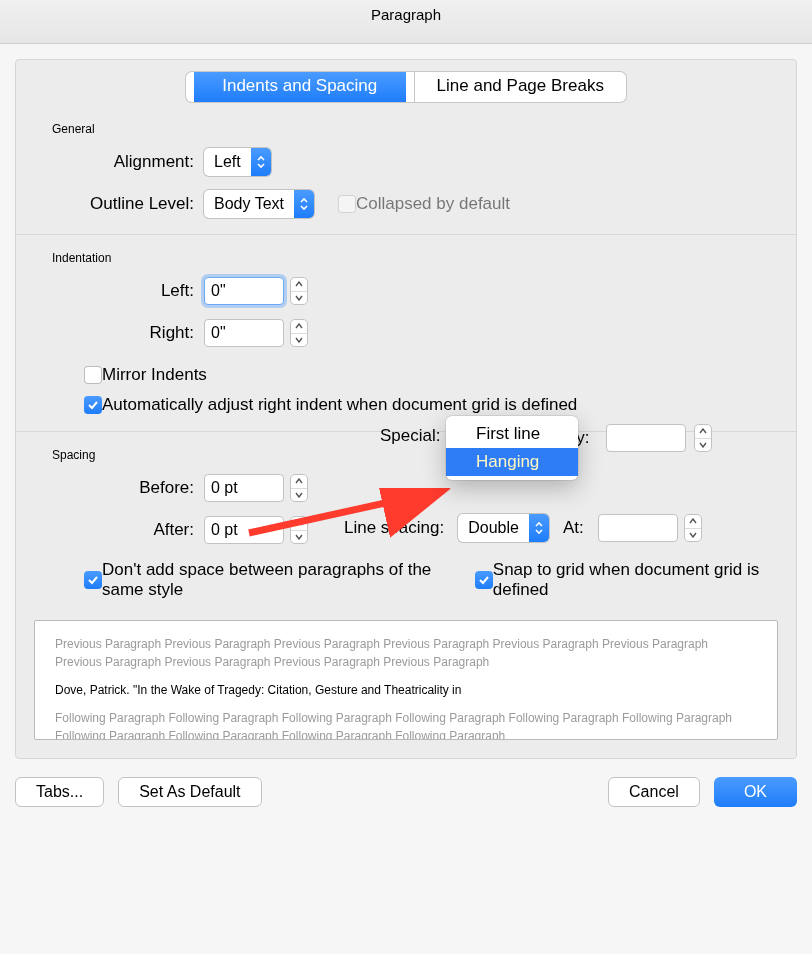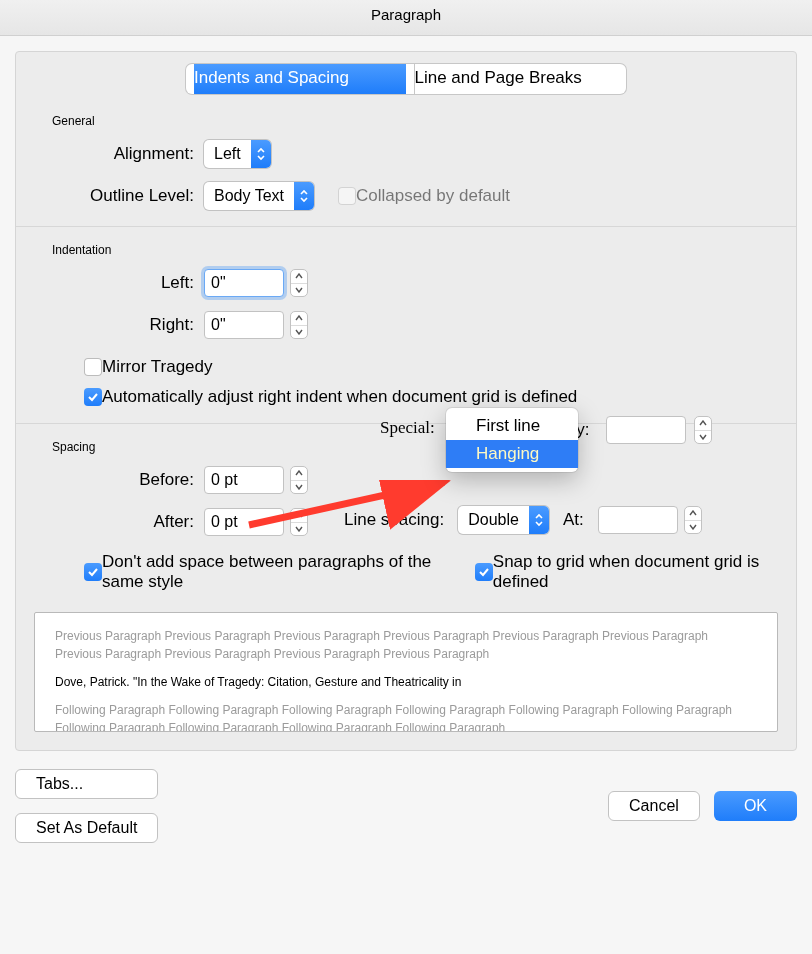--- a/index.html
+++ b/index.html
@@ -17,21 +17,21 @@
   body{
     margin:0;
     width:812px;
     height:954px;
     font-family:-apple-system,BlinkMacSystemFont,"Helvetica Neue",Arial,sans-serif;
     font-size:16px;
     color:var(--text);
     background:#f6f6f6;
   }
   .titlebar{
-    height:36px;
+    height:44px;
     line-height:30px;
     text-align:center;
     font-size:15px;
     background:linear-gradient(#f0f0f0,#e6e6e6);
     border-bottom:1px solid #d0d0d0;
   }
   .panel{
     margin:15px 15px 0 15px;
     background:var(--panel);
     border:1px solid #d5d5d5;
@@ -46,21 +46,21 @@
     margin:0 auto 20px auto;
     width:440px;
     border-radius:6px;
     overflow:hidden;
     box-shadow:0 0 0 1px #c7c7c7;
     height:30px;
     line-height:28px;
     font-size:17px;
     background:#fff;
   }
-  .segmented>div{flex:1;cursor:pointer;margin-left:8px;}
+  .segmented>div{flex:1;text-align:center;cursor:pointer;margin-left:8px;}
   .segmented .sel{background:linear-gradient(#4a9bff,#1f7dfa);color:#fff;}
   .segmented>div+div{border-left:1px solid #c7c7c7;}
 
   .section-title{font-weight:400;font-size:12px;margin:10px 0 12px 18px;}
   .row{display:flex;align-items:center;margin-bottom:14px;}
   .lbl{text-align:right;width:170px;padding-right:10px;font-size:17px;}
   .lbl-small{text-align:right;padding-right:8px;font-size:17px;}
 
   
   .mac-select{
@@ -112,21 +112,21 @@
     font-size:17px;
   }
   .dropdown-open .item{padding:3px 18px 3px 30px;position:relative;line-height:22px;}
   .dropdown-open .item.selected::before{
     content:"✓";position:absolute;left:10px;top:3px;
   }
   .dropdown-open .item.highlight{background:var(--select-highlight);color:#fef9c3;}
 
   
   .by-group{position:absolute;left:549px;top:364px;display:flex;align-items:center;gap:8px;}
-  .special-lbl{position:absolute;left:364px;top:366px;font-size:17px;font-family:Liberation Serif, serif;}
+  .special-lbl{position:absolute;left:364px;top:366px;font-size:17px;}
 
   
   .ls-row{display:flex;align-items:center;margin-left:310px;margin-top:-44px;}
   .at-input{width:80px;}
 
   
   .preview{
     margin-top:20px;border:1px solid #b9b9b9;background:#fff;border-radius:2px;
     height:120px;overflow:hidden;padding:14px 20px;font-size:12px;line-height:1.5;
   }
@@ -136,21 +136,21 @@
   
   .buttons{
     display:flex;justify-content:space-between;align-items:center;
     margin:18px 15px 0 15px;
   }
   .btn{
     height:30px;border-radius:6px;border:1px solid #c2c2c2;background:#fff;
     padding:0 20px;font-size:16px;cursor:pointer;display:inline-flex;align-items:center;
   }
   .btn.primary{background:linear-gradient(#4a9bff,#1f7dfa);color:#fff;border:0;padding:0 30px;}
-  .buttons .left{display:flex;gap:14px;flex-direction:column;}
+  .buttons .left{display:flex;gap:14px;}
   .buttons .right{display:flex;gap:14px;}
 
   
   .arrow-annot{position:absolute;left:228px;top:428px;z-index:4;pointer-events:none;}
 
 </style>
 </head>
 <body>
 
 <div class="titlebar">Paragraph</div>
@@ -259,21 +259,21 @@
           </svg>
         </div>
     </div>
   </div>
 
   <div style="height:4px"></div>
 
   <div style="margin-left:50px;display:flex;flex-direction:column;gap:10px;">
     <label class="chk">
       <span class="box"></span>
-      <span>Mirror Tragedy</span>
+      <span>Mirror Indents</span>
     </label>
     <label class="chk checked">
       <span class="box">
           <svg width="12" height="12">
             <path d="M2 6 L5 9 L10 3" stroke="#fff" stroke-width="2" fill="none"></path>
           </svg>
         </span>
       <span>Automatically adjust right indent when document grid is defined</span>
     </label>
   </div>

